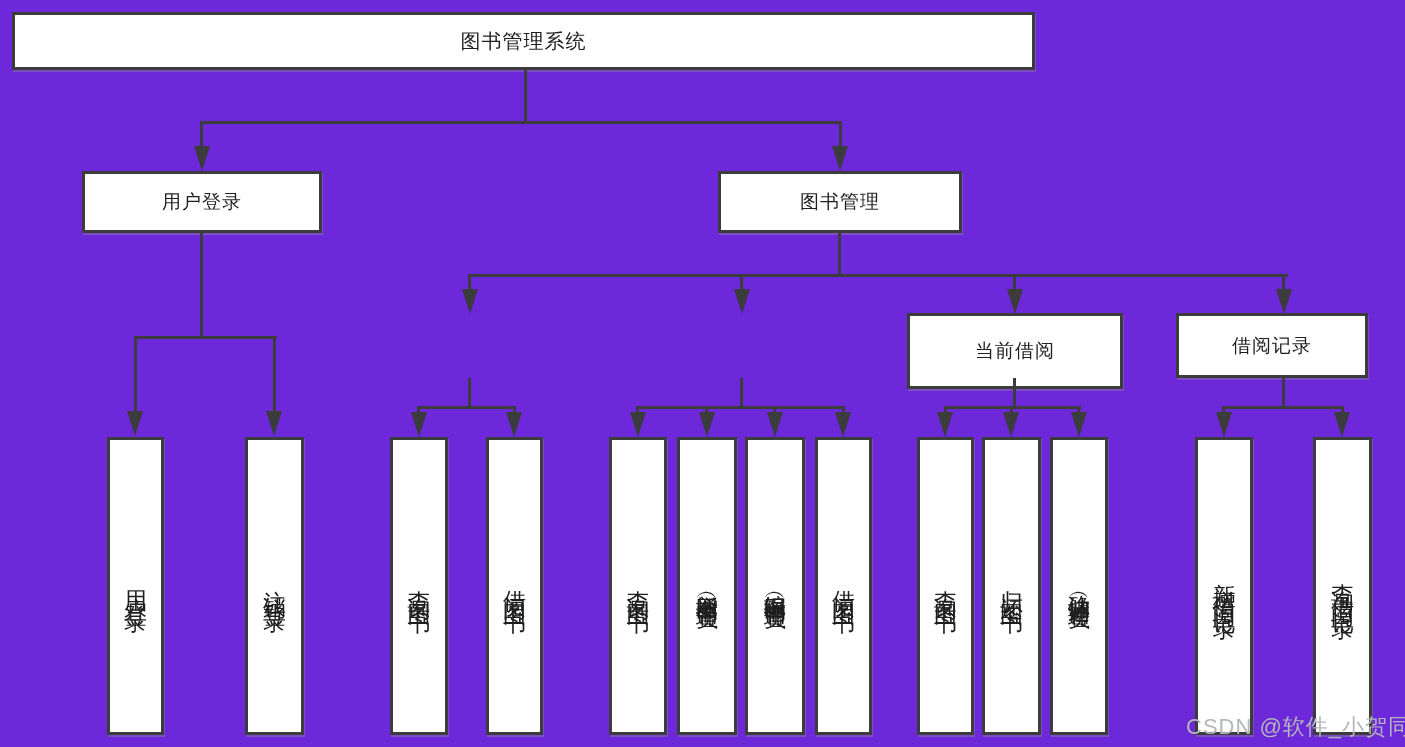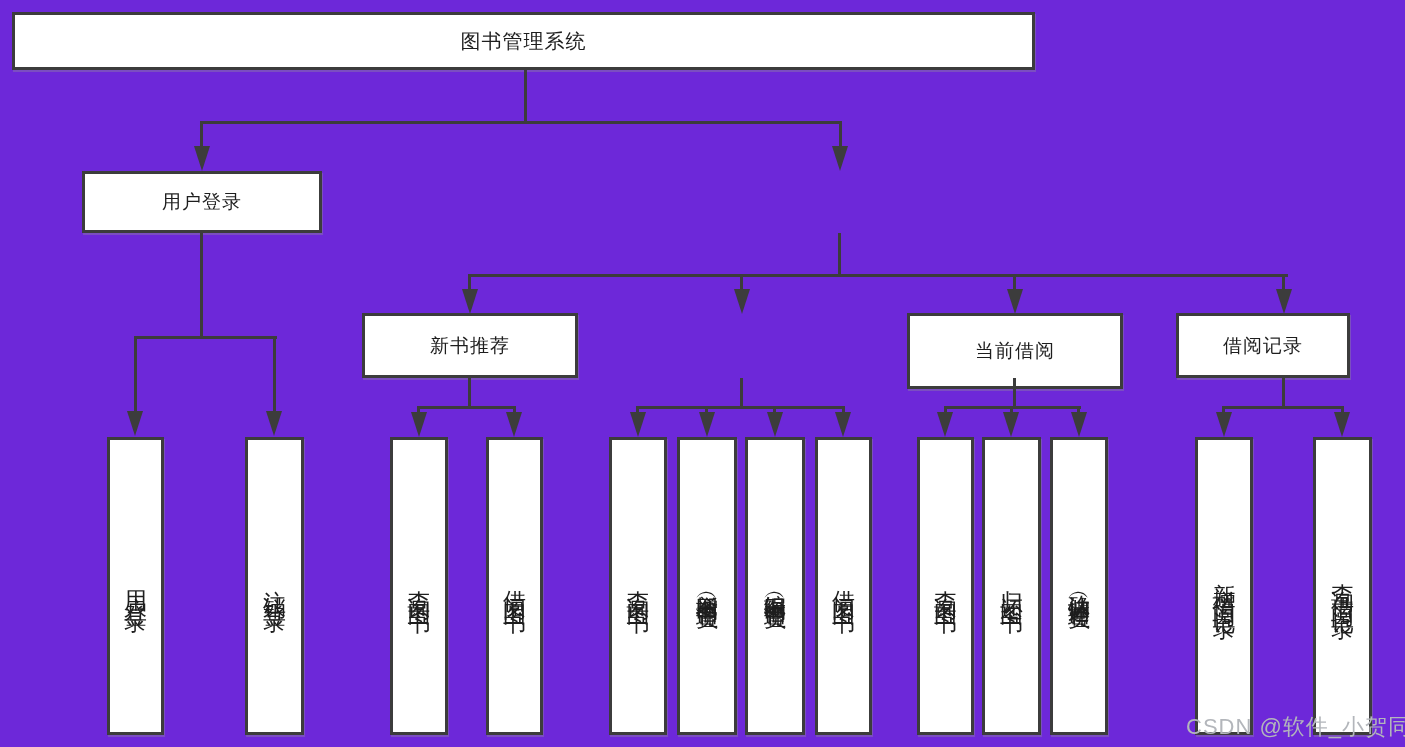--- a/index.html
+++ b/index.html
@@ -72,46 +72,46 @@
   <div class="ln" style="left:524px;top:70px;width:3px;height:54px"></div>
   <div class="ln" style="left:200px;top:121px;width:642px;height:3px"></div>
   <div class="ln" style="left:200px;top:121px;width:3px;height:28px"></div>
   <div class="arr" style="left:194px;top:146px"></div>
   <div class="ln" style="left:839px;top:121px;width:3px;height:28px"></div>
   <div class="arr" style="left:832px;top:146px"></div>
 
   <div class="bx" style="left:82px;top:171px;width:240px;height:62px">
     <span class="hl">用户登录</span>
   </div>
+  <div class="bx" style="left:718px;top:171px;width:244px;height:62px">
+    <span class="hl">图书管理</span>
+  </div>
 
   <div class="ln" style="left:200px;top:233px;width:3px;height:105px"></div>
   <div class="ln" style="left:134px;top:336px;width:143px;height:3px"></div>
   <div class="ln" style="left:134px;top:336px;width:3px;height:76px"></div>
   <div class="arr" style="left:127px;top:411px"></div>
   <div class="ln" style="left:273px;top:336px;width:3px;height:76px"></div>
   <div class="arr" style="left:266px;top:411px"></div>
 
   <div class="ln" style="left:838px;top:233px;width:3px;height:41px"></div>
   <div class="ln" style="left:468px;top:274px;width:820px;height:3px"></div>
   <div class="ln" style="left:468px;top:274px;width:3px;height:17px"></div>
   <div class="arr" style="left:462px;top:289px"></div>
   <div class="ln" style="left:740px;top:274px;width:3px;height:17px"></div>
   <div class="arr" style="left:734px;top:289px"></div>
   <div class="ln" style="left:1013px;top:274px;width:3px;height:17px"></div>
   <div class="arr" style="left:1007px;top:289px"></div>
   <div class="ln" style="left:1282px;top:274px;width:3px;height:17px"></div>
   <div class="arr" style="left:1276px;top:289px"></div>
 
-  <div class="bx" style="left:362px;top:313px;width:216px;height:65px">
-    <span class="hl">新书推荐</span>
-  </div>
   <div class="bx" style="left:907px;top:313px;width:216px;height:76px">
     <span class="hl">当前借阅</span>
   </div>
-  <div class="bx" style="left:1176px;top:313px;width:174px;height:65px">
+  <div class="bx" style="left:1176px;top:313px;width:192px;height:65px">
     <span class="hl">借阅记录</span>
   </div>
 
   <div class="ln" style="left:468px;top:378px;width:3px;height:31px"></div>
   <div class="ln" style="left:417px;top:406px;width:99px;height:3px"></div>
   <div class="ln" style="left:417px;top:406px;width:3px;height:10px"></div>
   <div class="arr" style="left:411px;top:412px"></div>
   <div class="ln" style="left:513px;top:406px;width:3px;height:10px"></div>
   <div class="arr" style="left:506px;top:412px"></div>
 

